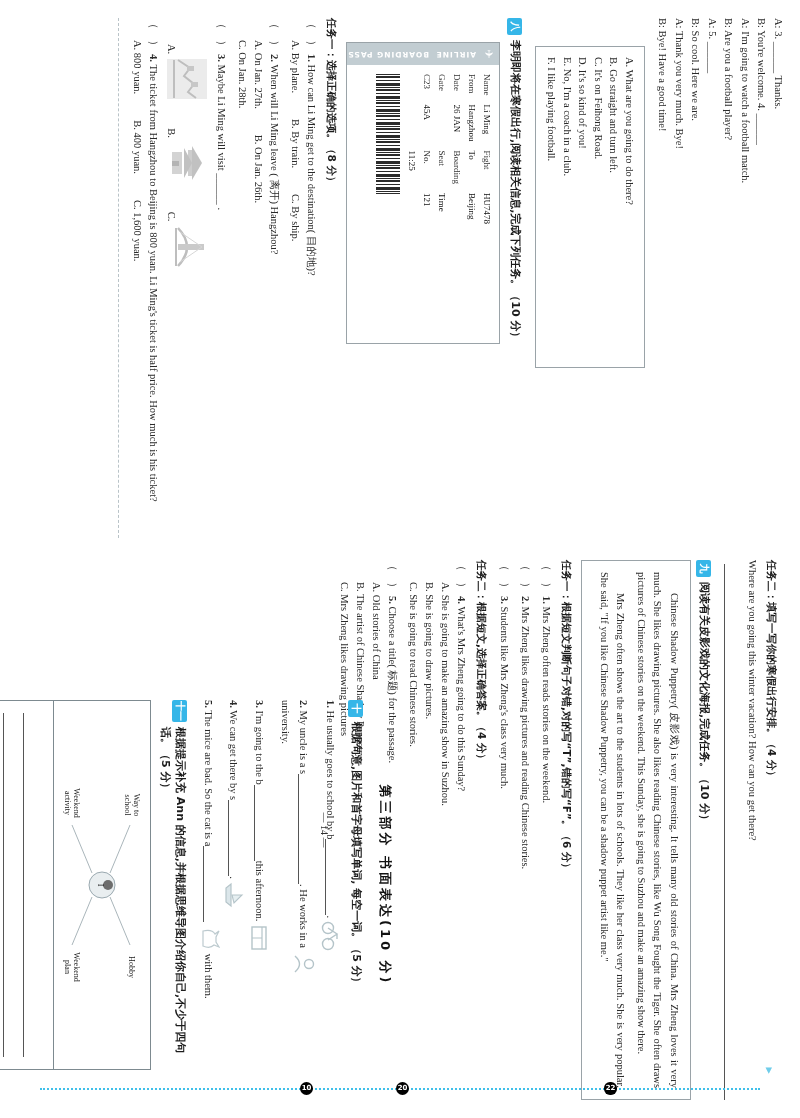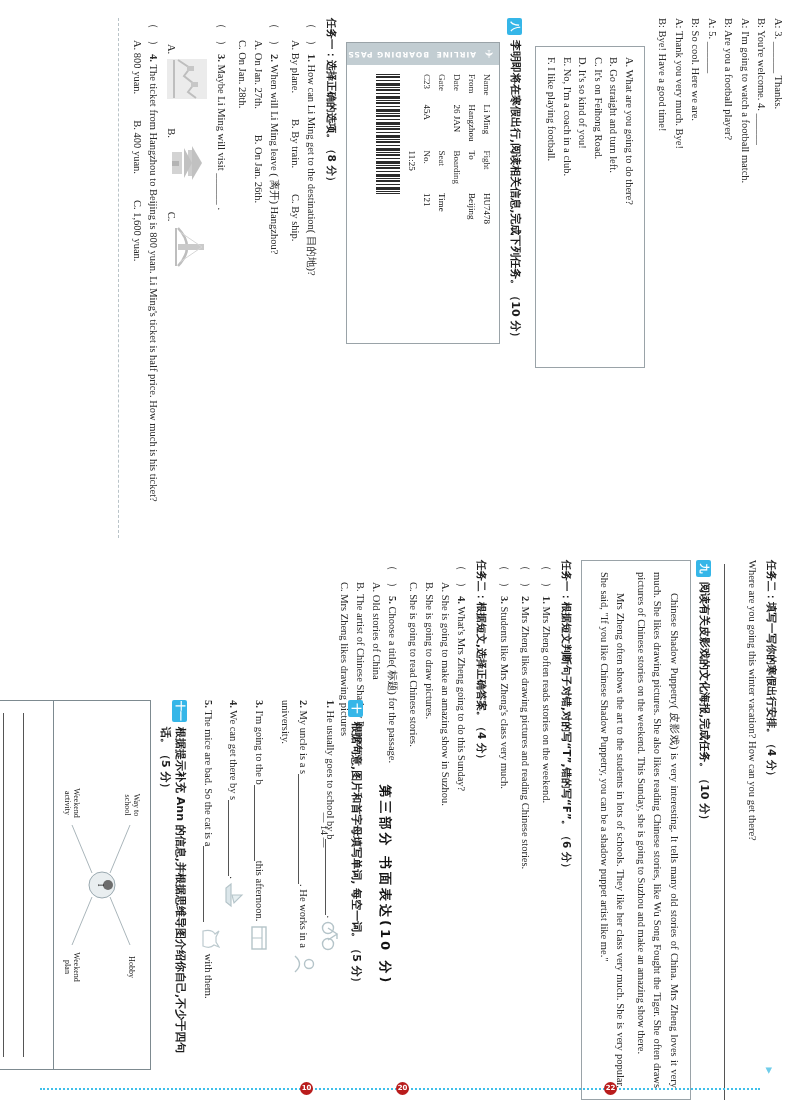--- a/index.html
+++ b/index.html
@@ -119,21 +119,21 @@
   
   .pagenum{text-align:center;font-size:10px;margin-top:6px;color:#333;font-family:"Liberation Serif",serif;}
 
   
   #deco{
     position:absolute;left:0;right:0;bottom:22px;height:14px;
   }
   #deco .dline{position:absolute;left:40px;right:40px;top:6px;border-top:2px dotted #3fc0ea;}
   #deco .dot{
     position:absolute;top:0;width:13px;height:13px;border-radius:50%;
-    background:#b91c1c;color:#fff;font-family:"DejaVu Sans",sans-serif;
+    background:#000000;color:#fff;font-family:"DejaVu Sans",sans-serif;
     font-size:7px;line-height:13px;text-align:center;font-weight:bold;
   }
   .chev{position:absolute;right:28px;bottom:40px;color:#6fcdea;font-size:13px;}
 </style>
 </head>
 <body>
 
 <div id="page-wrap">
   <div id="sheet">
 
@@ -437,16 +437,16 @@
         </div>
       </div>
 
     </div>
   </div>
 
   <div id="deco">
     <div class="dline"></div>
     <div class="dot" style="left:300px;">10</div>
     <div class="dot" style="left:396px;">20</div>
-    <div class="dot" style="left:604px;">22</div>
+    <div class="dot" style="left:604px;border-radius:6px;">22</div>
   </div>
   <div class="chev">▾</div>
 </div>
 
 </body></html>

